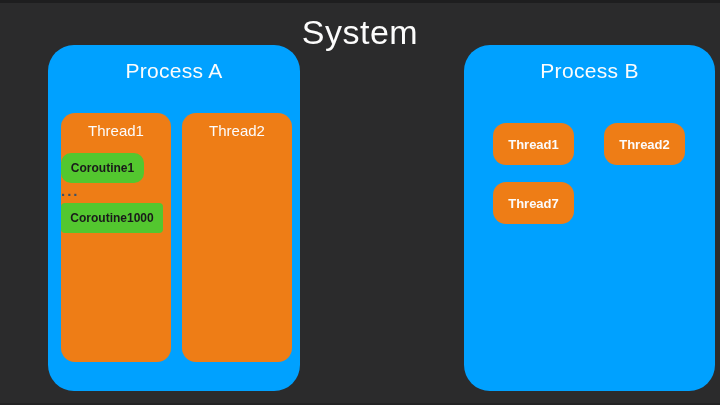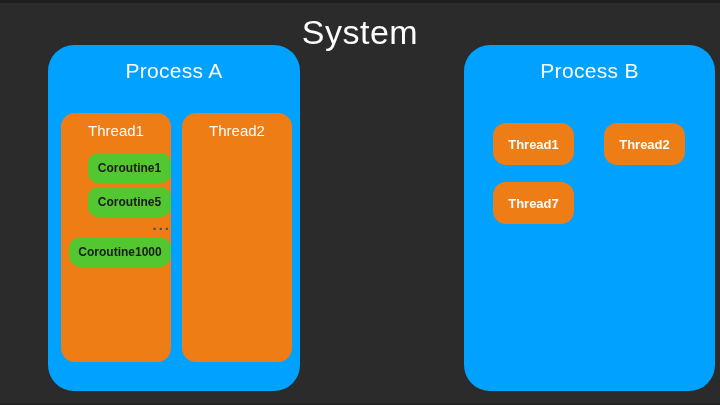--- a/index.html
+++ b/index.html
@@ -67,38 +67,38 @@
     color: var(--text_light, #FCFCFC);
     font-size: 15px;
     font-weight: 400;
   }
 
   .coro-stack {
     position: absolute;
     top: 40px; left: 0; width: 100%;
     display: flex;
     flex-direction: column;
-    align-items: flex-end;
+    align-items: flex-start;
     gap: 4px;
   }
   .coro-pill {
     width: 83px;
     height: 30px;
     background: var(--coroutine, #53C72F);
     border-radius: 10px;
     display: flex;
     align-items: center;
     justify-content: center;
     color: var(--text_dark, #1A1A1A);
     font-size: 12px;
     font-weight: 700;
   }
   .coro-pill-wide {
     width: 102px;
-    border-radius: 12px;
+    border-radius: 4px;
   }
   .coro-ellipsis {
     height: 12px;
     line-height: 7px;
     color: var(--dots, #3E5166);
     font-size: 15px;
     font-weight: 700;
     letter-spacing: 2px;
   }
 
@@ -133,21 +133,20 @@
 
   <div class="slide-title">System</div>
 
   <div class="process process-a">
     <div class="process-title">Process A</div>
 
     <div class="thread-col thread-col-1">
       <div class="thread-col-label">Thread1</div>
       <div class="coro-stack">
         <div class="coro-pill">Coroutine1</div>
-        <div class="coro-pill">Coroutine5</div>
         <div class="coro-ellipsis">...</div>
         <div class="coro-pill coro-pill-wide">Coroutine1000</div>
       </div>
     </div>
 
     <div class="thread-col thread-col-2">
       <div class="thread-col-label">Thread2</div>
     </div>
   </div>
 

